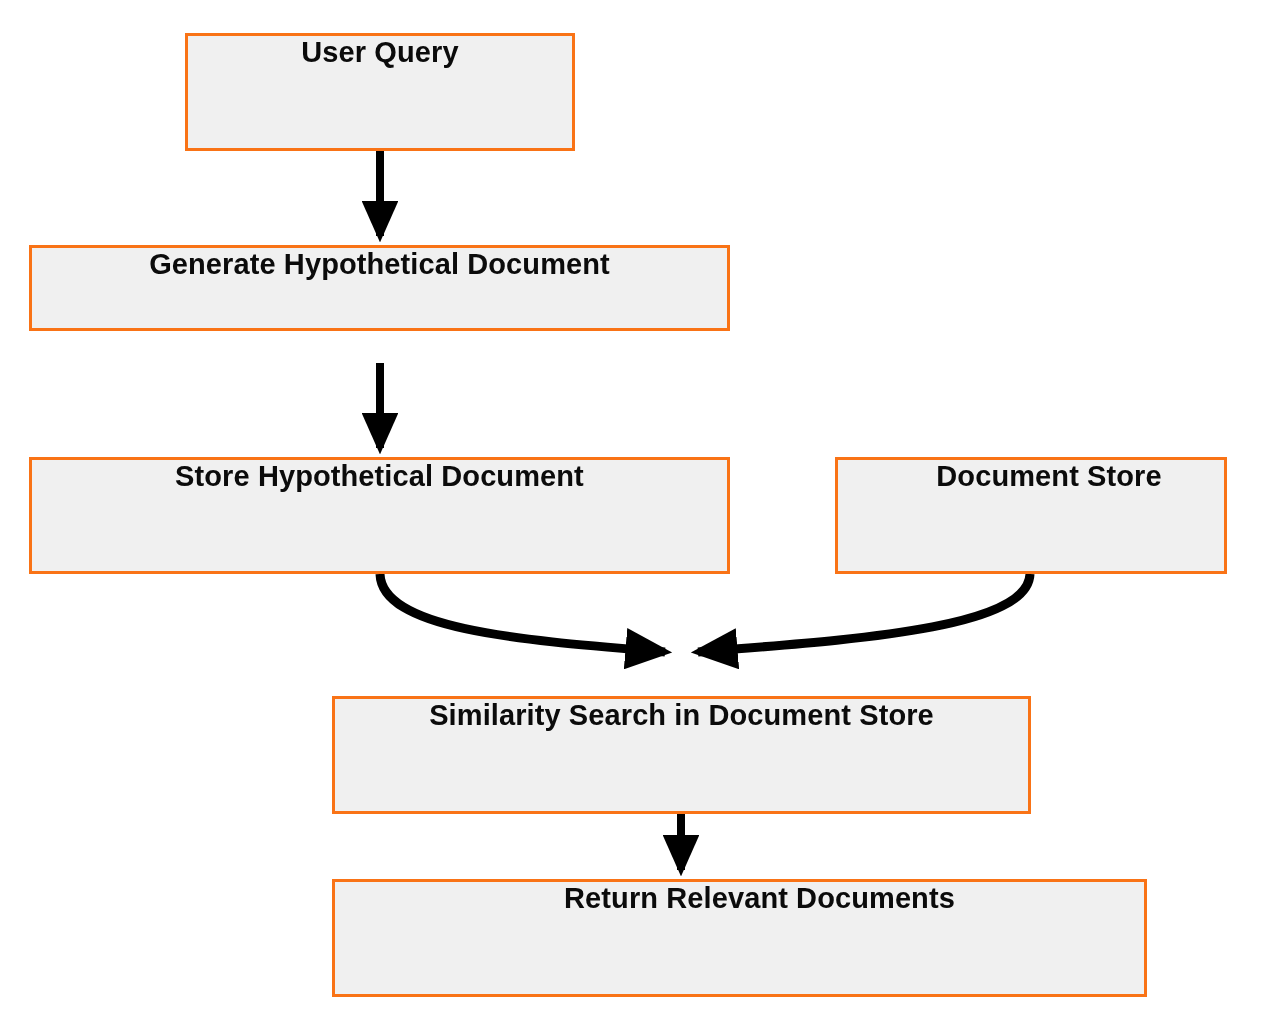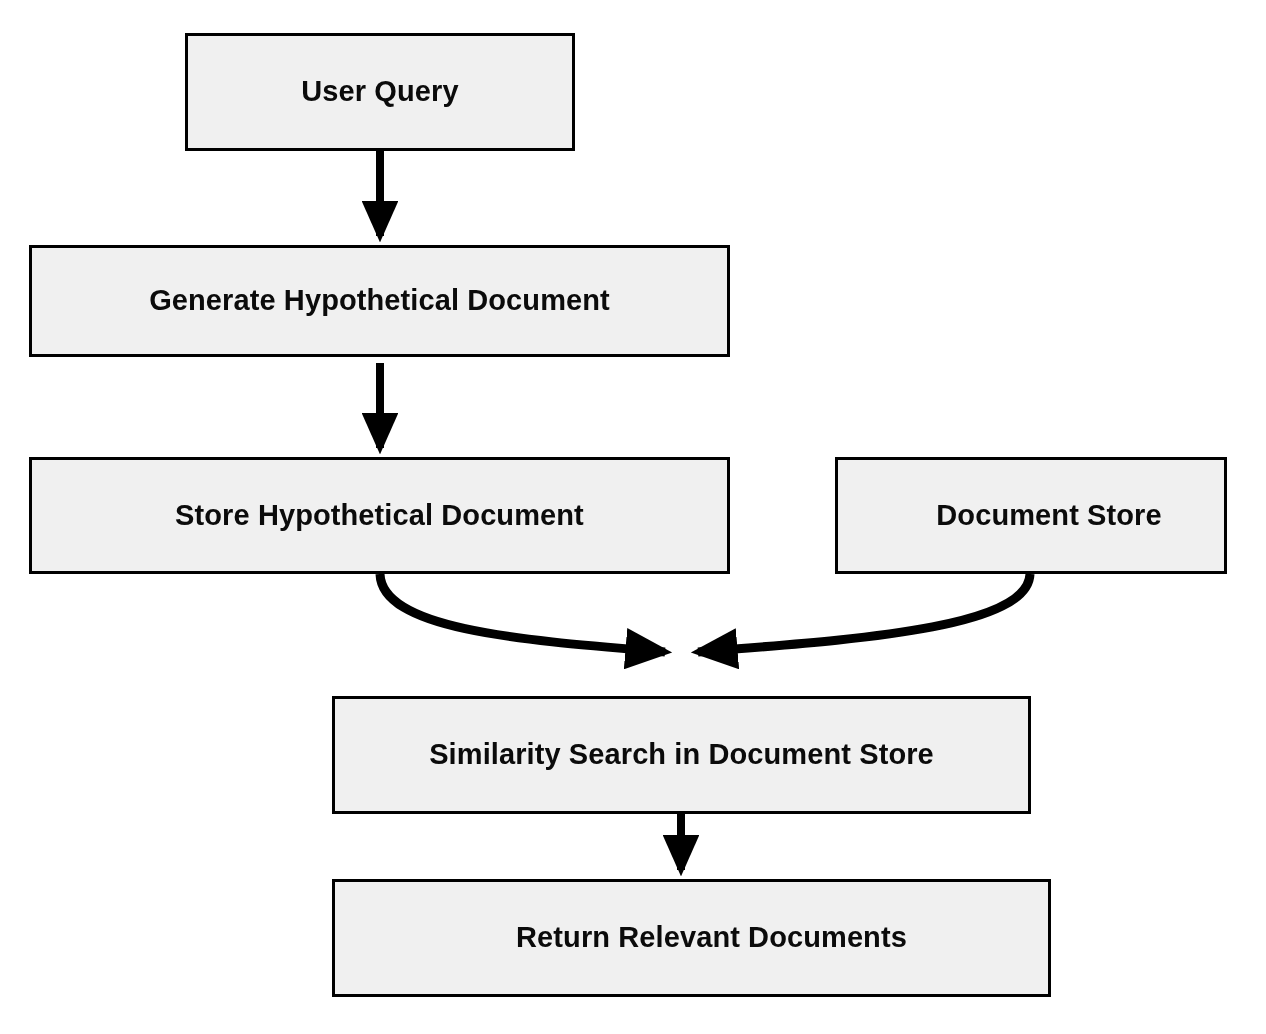--- a/index.html
+++ b/index.html
@@ -23,42 +23,41 @@
     left: 0;
     top: 0;
     width: 1266px;
     height: 1034px;
     pointer-events: none;
   }
   .node {
     position: absolute;
     box-sizing: border-box;
     background: #f0f0f0;
-    border: 3px solid #000000;
+    border: 3px solid #f97316;
     display: flex;
-    align-items: center;
     justify-content: center;
     text-align: center;
   }
   .node-label {
     font-family: "Liberation Sans", sans-serif;
     font-weight: bold;
     font-size: 29px;
     line-height: 1.15;
     color: #0b0b0b;
     letter-spacing: 0.1px;
     white-space: nowrap;
   }
   
   #node-user-query        { left: 185px; top: 33px;  width: 390px; height: 118px; }
-  #node-generate-hyp-doc  { left: 29px;  top: 245px; width: 701px; height: 112px; }
+  #node-generate-hyp-doc  { left: 29px;  top: 245px; width: 701px; height: 86px; }
   #node-embed-hyp-doc     { left: 29px;  top: 457px; width: 701px; height: 117px; }
   #node-document-store    { left: 835px; top: 457px; width: 392px; height: 117px; padding-left: 36px; }
   #node-similarity-search { left: 332px; top: 696px; width: 699px; height: 118px; }
-  #node-return-docs       { left: 332px; top: 879px; width: 719px; height: 118px; padding-left: 40px; }
+  #node-return-docs       { left: 332px; top: 879px; width: 815px; height: 118px; padding-left: 40px; }
 </style>
 </head>
 <body>
 
 <div id="canvas">
 
   <svg class="edges" width="1266" height="1034" viewBox="0 0 1266 1034" xmlns="http://www.w3.org/2000/svg">
     <defs>
       <marker id="arrowhead" markerWidth="5.2" markerHeight="4.6" refX="4.4" refY="2.3" orient="auto" markerUnits="strokeWidth">
         <path d="M0,0 L5.2,2.3 L0,4.6 Z" fill="#000000"></path>

